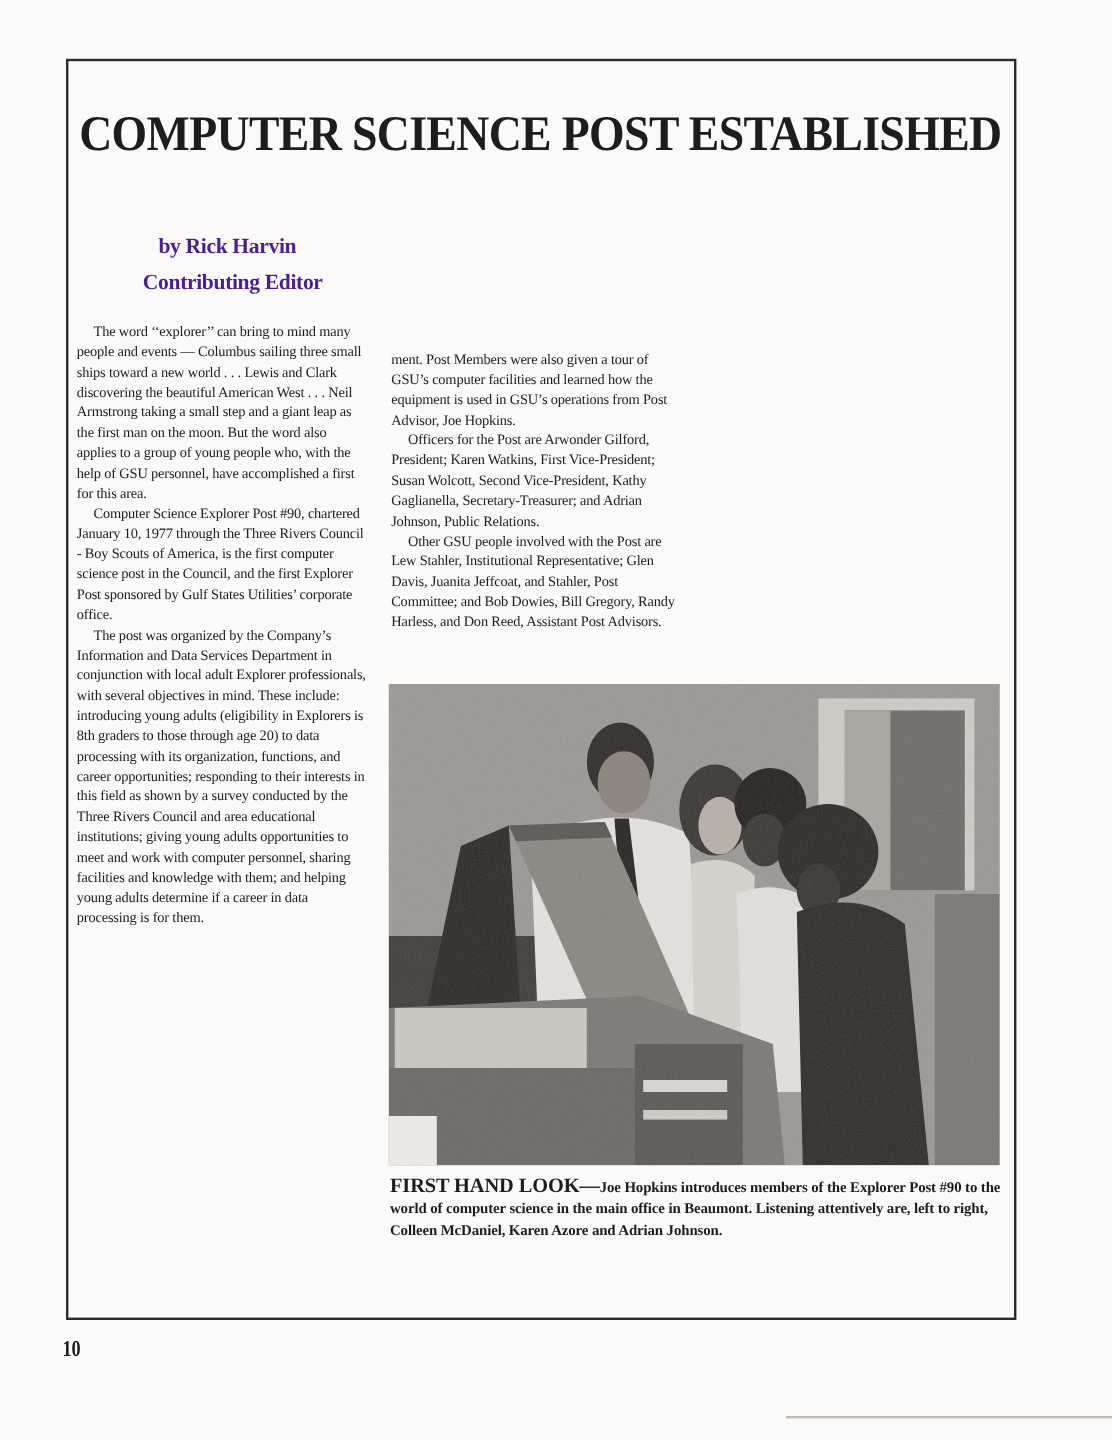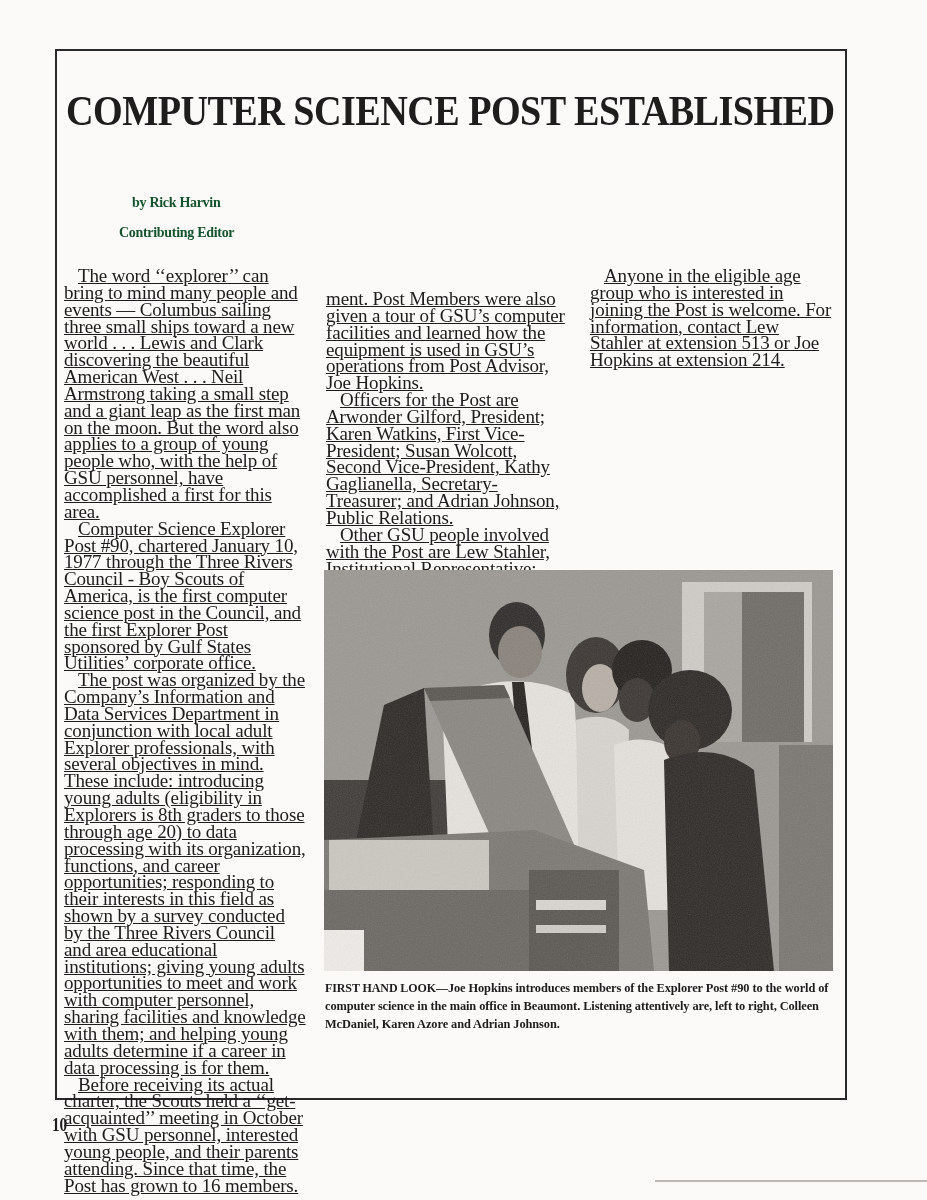--- a/index.html
+++ b/index.html
@@ -14,46 +14,45 @@
     border:2px solid #2a2a2a; box-sizing:border-box;
   }
   .title {
     position:absolute; left:66px; top:86px; width:768px;
     font-family:"Liberation Serif","DejaVu Serif",serif;
     font-weight:bold; font-size:41.5px; letter-spacing:-0.6px;
     line-height:50px; color:#1e1c1c; white-space:nowrap; text-align:center;
     transform:scaleX(0.92); transform-origin:left center; width:835px;
   }
   .byline, .role {
-    position:absolute; font-weight:bold; font-size:14px; letter-spacing:-0.3px;
-    color:#14532d; white-space:nowrap;
+    position:absolute; font-weight:bold; font-size:18px; letter-spacing:-0.3px;
+    color:#4c1d95; white-space:nowrap;
   }
   .byline { left:132px; top:195px; }
   .role { left:119px; top:225px;text-align:right; }
   .col {
     position:absolute; width:242px;
-    font-size:19px; line-height:16.85px; letter-spacing:-0.15px;
+    font-size:12px; line-height:16.85px; letter-spacing:-0.15px;
     color:#1e1c1c;
-    text-decoration:underline;
   }
   .col p { margin:0; text-indent:14px; }
   .col p.cont { text-indent:0;margin-top:23px; }
   .c1 { left:64px; top:268px; }
   .c2 { left:326px; top:268px; }
   .c3 { left:590px; top:268px; width:246px; }
   .photo {
     position:absolute; left:324px; top:570px; width:509px; height:401px;
     overflow:hidden; background:#8f8b86;
   }
   .caption {
     position:absolute; left:325px; top:979px; width:510px;
     font-weight:bold; font-size:12.4px; line-height:18px; letter-spacing:-0.1px;
     color:#1e1c1c;
   }
-  .caption .lead { font-size:12px; }
+  .caption .lead { font-size:17px; }
   .pagenum {
     position:absolute; left:52px; top:1114px;
     font-weight:bold; font-size:19px; color:#1e1c1c;
     transform:scaleX(0.8); transform-origin:left;
   }
   .edge {
     position:absolute; left:655px; top:1180px; width:272px; height:2px; background:#bdbab5;
   }
 </style>
 </head>
@@ -63,31 +62,29 @@
 
 <div class="title">COMPUTER SCIENCE POST ESTABLISHED</div>
 
 <div class="byline">by Rick Harvin</div>
 <div class="role">Contributing Editor</div>
 
 <div class="col c1">
   <p>The word ‘‘explorer’’ can bring to mind many people and events — Columbus sailing three small ships toward a new world . . . Lewis and Clark discovering the beautiful American West . . . Neil Armstrong taking a small step and a giant leap as the first man on the moon. But the word also applies to a group of young people who, with the help of GSU personnel, have accomplished a first for this area.</p>
   <p>Computer Science Explorer Post #90, chartered January 10, 1977 through the Three Rivers Council - Boy Scouts of America, is the first computer science post in the Council, and the first Explorer Post sponsored by Gulf States Utilities’ corporate office.</p>
   <p>The post was organized by the Company’s Information and Data Services Department in conjunction with local adult Explorer professionals, with several objectives in mind. These include: introducing young adults (eligibility in Explorers is 8th graders to those through age 20) to data processing with its organization, functions, and career opportunities; responding to their interests in this field as shown by a survey conducted by the Three Rivers Council and area educational institutions; giving young adults opportunities to meet and work with computer personnel, sharing facilities and knowledge with them; and helping young adults determine if a career in data processing is for them.</p>
-  <p>Before receiving its actual charter, the Scouts held a ‘‘get-acquainted’’ meeting in October with GSU personnel, interested young people, and their parents attending. Since that time, the Post has grown to 16 members.</p>
 </div>
 
 <div class="col c2">
   <p class="cont">ment. Post Members were also given a tour of GSU’s computer facilities and learned how the equipment is used in GSU’s operations from Post Advisor, Joe Hopkins.</p>
   <p>Officers for the Post are Arwonder Gilford, President; Karen Watkins, First Vice-President; Susan Wolcott, Second Vice-President, Kathy Gaglianella, Secretary-Treasurer; and Adrian Johnson, Public Relations.</p>
   <p>Other GSU people involved with the Post are Lew Stahler, Institutional Representative; Glen Davis, Juanita Jeffcoat, and Stahler, Post Committee; and Bob Dowies, Bill Gregory, Randy Harless, and Don Reed, Assistant Post Advisors.</p>
 </div>
 
 <div class="col c3">
-  <p>Anyone in the eligible age group who is interested in joining the Post is welcome. For information, contact Lew Stahler at extension 513 or Joe Hopkins at extension 214.</p>
 </div>
 
 <div class="photo" title="Black-and-white photo: a man in white shirt and tie stands behind a computer card reader/printer with three young women looking on">
   <svg width="509" height="401" viewBox="0 0 509 401" xmlns="http://www.w3.org/2000/svg">
     <defs>
       <filter id="grain">
           <feTurbulence type="fractalNoise" baseFrequency="0.9" numOctaves="2" stitchTiles="stitch"></feTurbulence>
           <feColorMatrix type="saturate" values="0"></feColorMatrix>
           <feComponentTransfer>
             <feFuncA type="linear" slope="0.18"></feFuncA>

